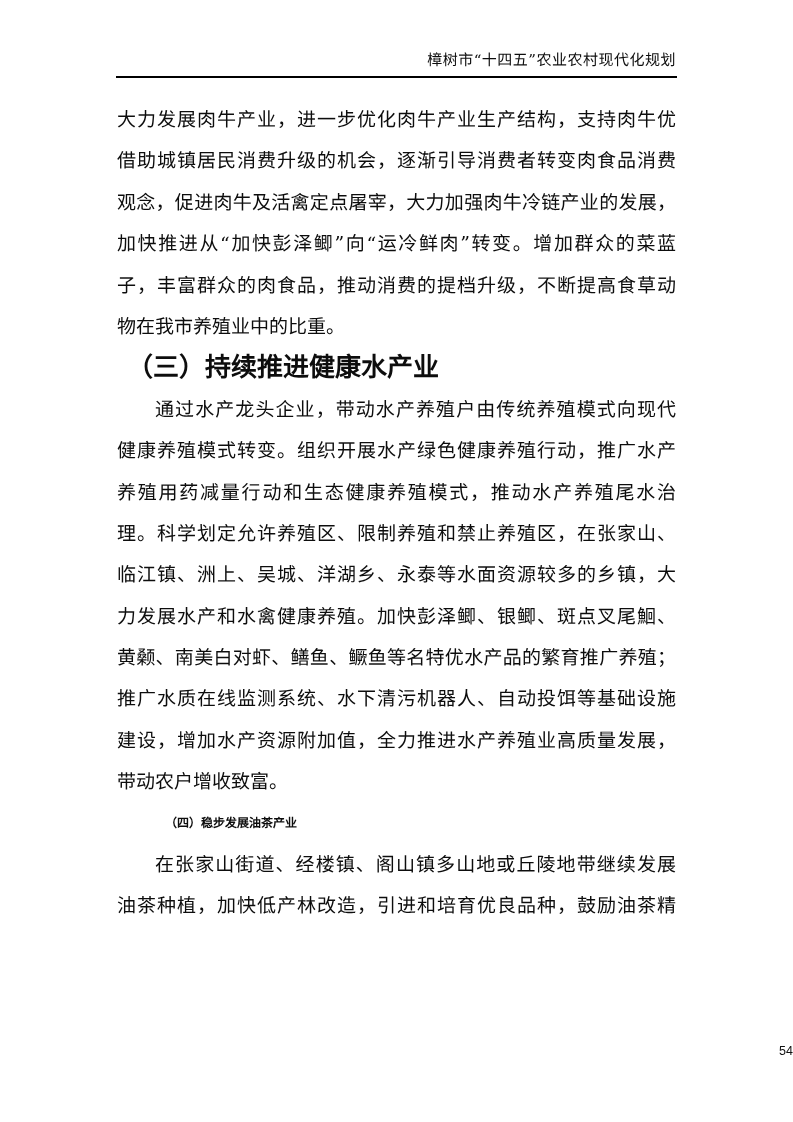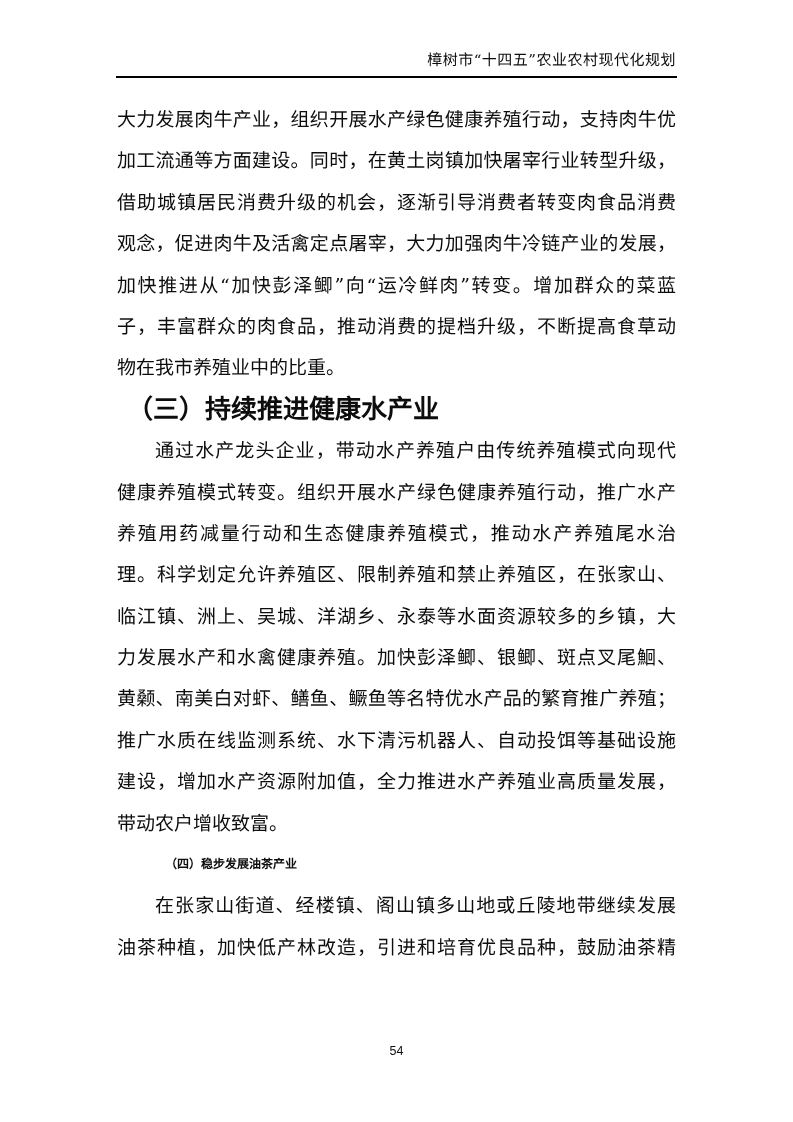--- a/index.html
+++ b/index.html
@@ -64,38 +64,37 @@
     font-weight: bold;
     font-size: 12px;
     text-indent: 48px;
     text-align-last: left;
   }
   .page-number {
     position: absolute;
     top: 1044px;
     left: 0;
     width: 100%;
-    text-align: center;
+    text-align: right;
     font-family: "Liberation Sans", "DejaVu Sans", sans-serif;
     font-size: 12.5px;
     color: #111111;
   }
 </style>
 </head>
 <body>
 
 <div class="page">
 
   <div class="header-title">樟树市“十四五”农业农村现代化规划</div>
 
   <div class="header-rule"></div>
 
   <div class="doc-body">
-    <div class="ln jf">大力发展肉牛产业，组织开展水产绿色健康养殖行动，支持肉牛优</div>
-    <div class="ln jf">加工流通等方面建设。同时，在黄土岗镇加快屠宰行业转型升级，</div>
+    <div class="ln jf">大力发展肉牛产业，进一步优化肉牛产业生产结构，支持肉牛优</div>
     <div class="ln jf">借助城镇居民消费升级的机会，逐渐引导消费者转变肉食品消费</div>
     <div class="ln jf">观念，促进肉牛及活禽定点屠宰，大力加强肉牛冷链产业的发展，</div>
     <div class="ln jf">加快推进从“加快彭泽鲫”向“运冷鲜肉”转变。增加群众的菜蓝</div>
     <div class="ln jf">子，丰富群众的肉食品，推动消费的提档升级，不断提高食草动</div>
     <div class="ln">物在我市养殖业中的比重。</div>
     <div class="ln h3">（三）持续推进健康水产业</div>
     <div class="ln jf ind">通过水产龙头企业，带动水产养殖户由传统养殖模式向现代</div>
     <div class="ln jf">健康养殖模式转变。组织开展水产绿色健康养殖行动，推广水产</div>
     <div class="ln jf">养殖用药减量行动和生态健康养殖模式，推动水产养殖尾水治</div>
     <div class="ln jf">理。科学划定允许养殖区、限制养殖和禁止养殖区，在张家山、</div>

